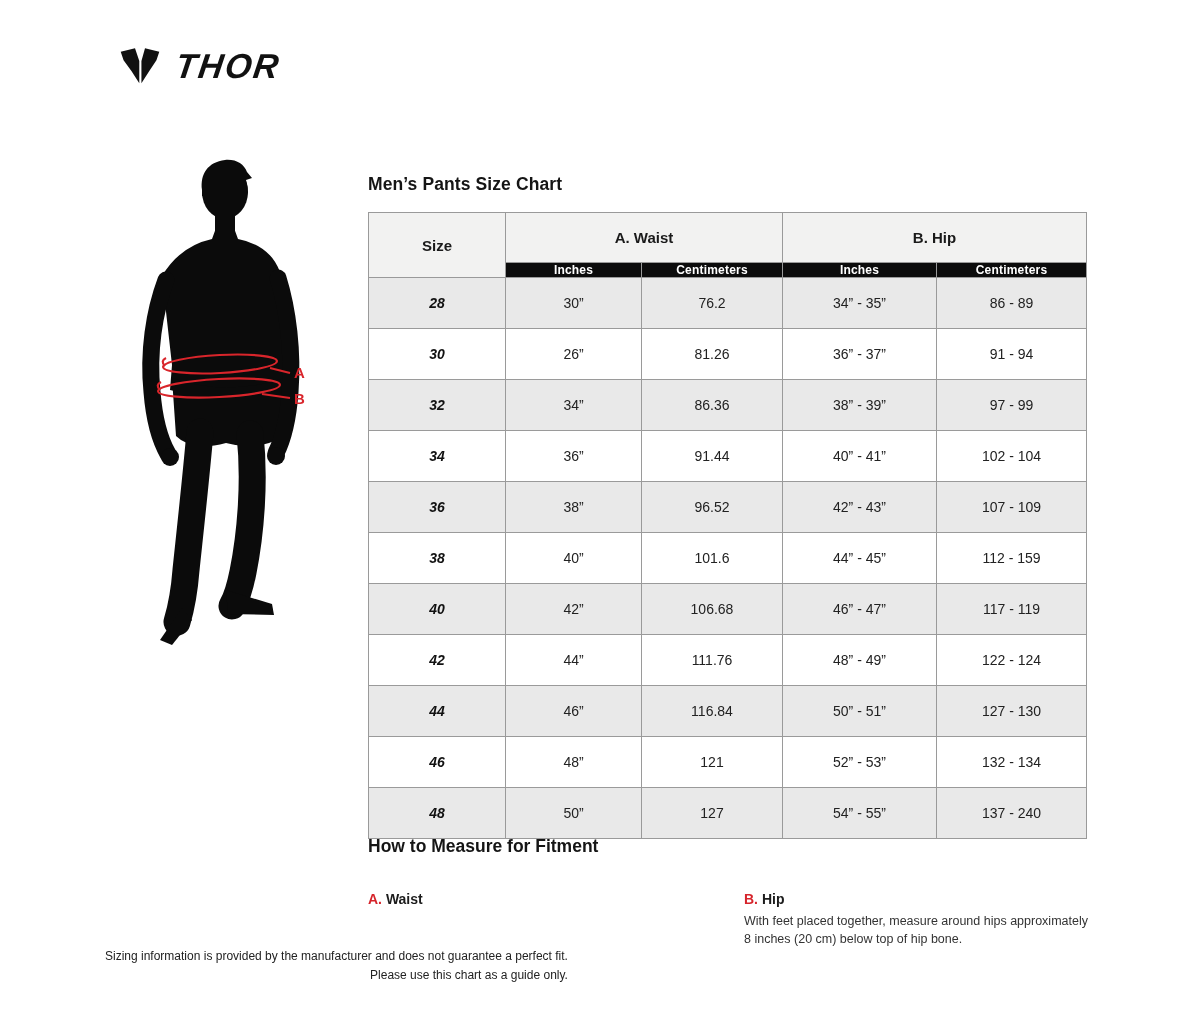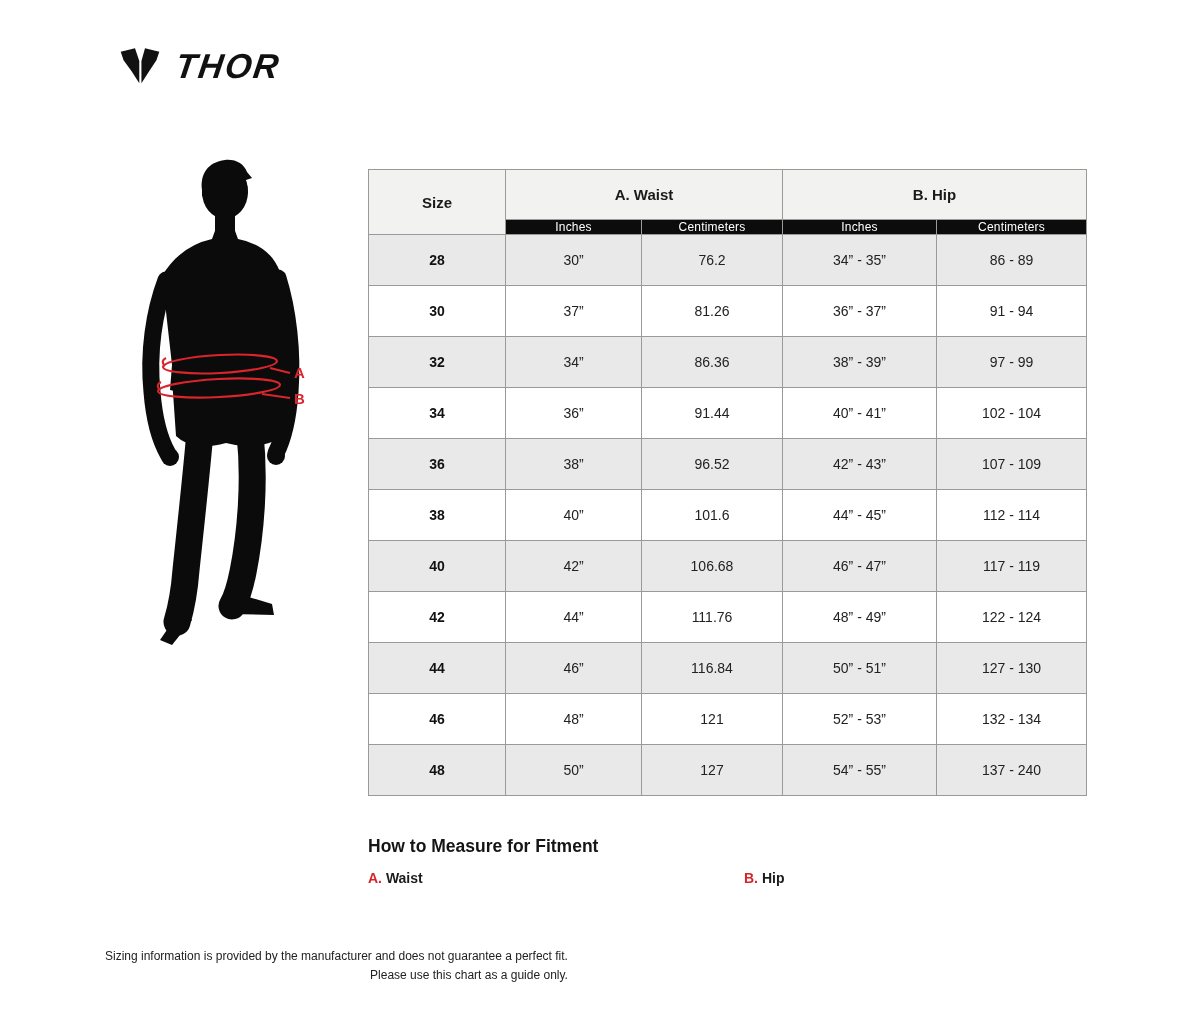--- a/index.html
+++ b/index.html
@@ -16,37 +16,37 @@
   
   .figure { position:absolute; left:130px; top:140px; width:250px; height:520px; }
   .fig-label { font-size:15px; font-weight:bold; }
 
   
   .chart-title { position:absolute; left:368px; top:131px; font-size:17.5px;
     font-weight:bold; color:#151515; letter-spacing:0.1px;margin-top:43px; }
 
   
   .size-table-wrap { position:absolute; left:368px; top:169px; }
-  table { border-collapse:collapse; table-layout:fixed; width:718px; }
+  table { border-collapse:collapse; table-layout:fixed; width:718px;margin-top:43px; }
   th, td { border:1px solid #9a9a9a; text-align:center; vertical-align:middle;
     font-size:14px; color:#222; }
   col.c-size{ width:137px; } col.c-win{ width:136px; } col.c-wcm{ width:141px; }
   col.c-hin{ width:154px; } col.c-hcm{ width:150px; }
   tr.head-main th { height:50px; background:#f2f2f1; font-size:15px; font-weight:bold; color:#1a1a1a; }
   th.size-head { background:#f2f2f1; }
   tr.head-units th { height:14px; background:#0c0c0c; color:#ffffff; font-size:12px;
-    font-weight:normal; letter-spacing:0.2px; }
+    font-weight:bold; letter-spacing:0.2px; }
   tr.head-units th + th { border-left:1px solid #fca5a5; }
   tbody tr { height:51px; background:#ffffff; }
   tbody tr.alt { background:#e9e9e9; }
-  td.size-cell { font-weight:bold; color:#111; }
+  td.size-cell { font-weight:bold; color:#111;font-style:italic; }
 
   
   .measure { position:absolute; left:368px; top:836px; width:724px; }
-  .measure-title { font-size:17.5px; font-weight:bold; color:#151515; margin-bottom:13px; }
+  .measure-title { font-size:17.5px; font-weight:bold; color:#151515; margin-bottom:34px; }
   .measure-cols { display:flex; }
   .measure-item { width:350px; }
   .measure-item + .measure-item { margin-left:26px; width:348px; }
   .measure-label { font-size:14px; font-weight:bold; color:#1c1c1c; margin-bottom:5px; }
   .measure-label .prefix { color:#d6242b; }
   .measure-text { font-size:12.5px; color:#333; line-height:1.45; }
 
   
   .disclaimer { position:absolute; left:105px; top:947px; font-size:12px;
     color:#222; line-height:1.55;text-align:right; }
@@ -128,21 +128,21 @@
       <tbody>
           <tr class="alt">
             <td class="size-cell">28</td>
             <td>30”</td>
             <td>76.2</td>
             <td>34” - 35”</td>
             <td>86 - 89</td>
           </tr>
           <tr>
             <td class="size-cell">30</td>
-            <td>37”</td>
+            <td>26”</td>
             <td>81.26</td>
             <td>36” - 37”</td>
             <td>91 - 94</td>
           </tr>
           <tr class="alt">
             <td class="size-cell">32</td>
             <td>34”</td>
             <td>86.36</td>
             <td>38” - 39”</td>
             <td>97 - 99</td>
@@ -159,21 +159,21 @@
             <td>38”</td>
             <td>96.52</td>
             <td>42” - 43”</td>
             <td>107 - 109</td>
           </tr>
           <tr>
             <td class="size-cell">38</td>
             <td>40”</td>
             <td>101.6</td>
             <td>44” - 45”</td>
-            <td>112 - 114</td>
+            <td>112 - 159</td>
           </tr>
           <tr class="alt">
             <td class="size-cell">40</td>
             <td>42”</td>
             <td>106.68</td>
             <td>46” - 47”</td>
             <td>117 - 119</td>
           </tr>
           <tr>
             <td class="size-cell">42</td>
@@ -214,20 +214,21 @@
         <div class="measure-label">
           <span class="prefix">A.</span>
           <span>Waist</span>
         </div>
       </div>
       <div class="measure-item">
         <div class="measure-label">
           <span class="prefix">B.</span>
           <span>Hip</span>
         </div>
+        <div class="measure-text">With feet placed together, measure around hips approximately 8 inches (20 cm) below top of hip bone.</div>
       </div>
     </div>
   </div>
 
   <div class="disclaimer">
     <div>Sizing information is provided by the manufacturer and does not guarantee a perfect fit.</div>
     <div>Please use this chart as a guide only.</div>
   </div>
 
 </div>

